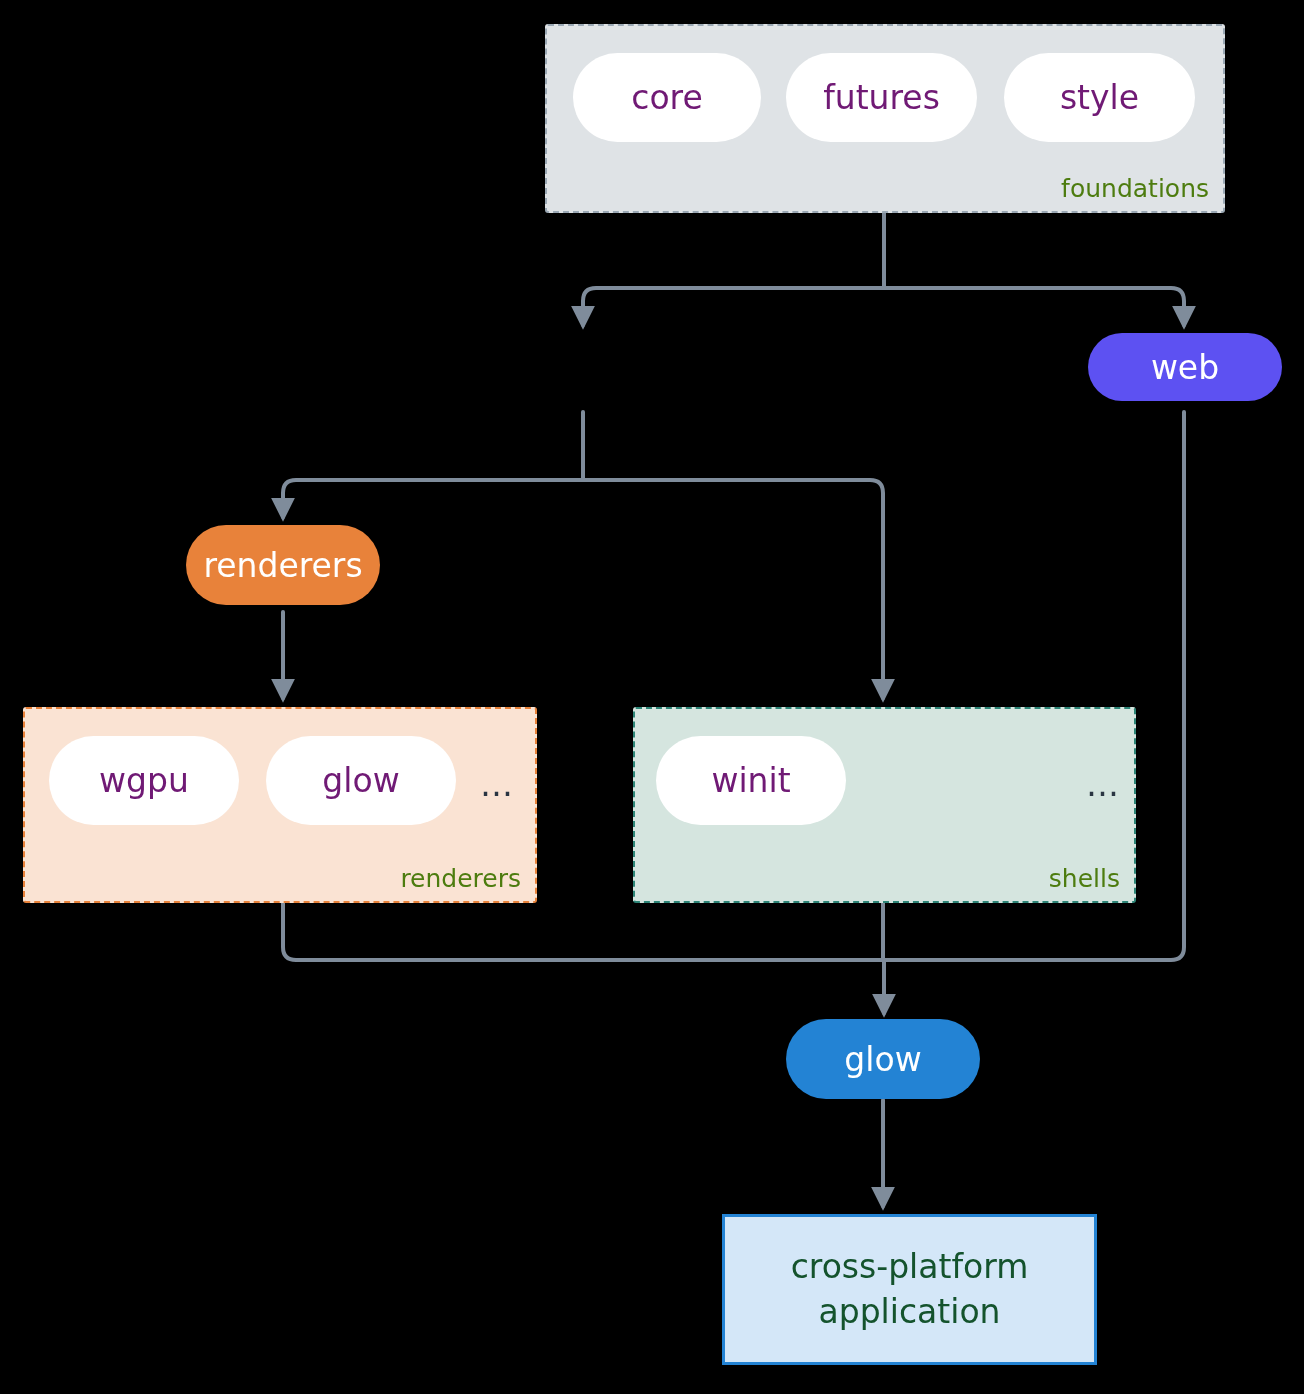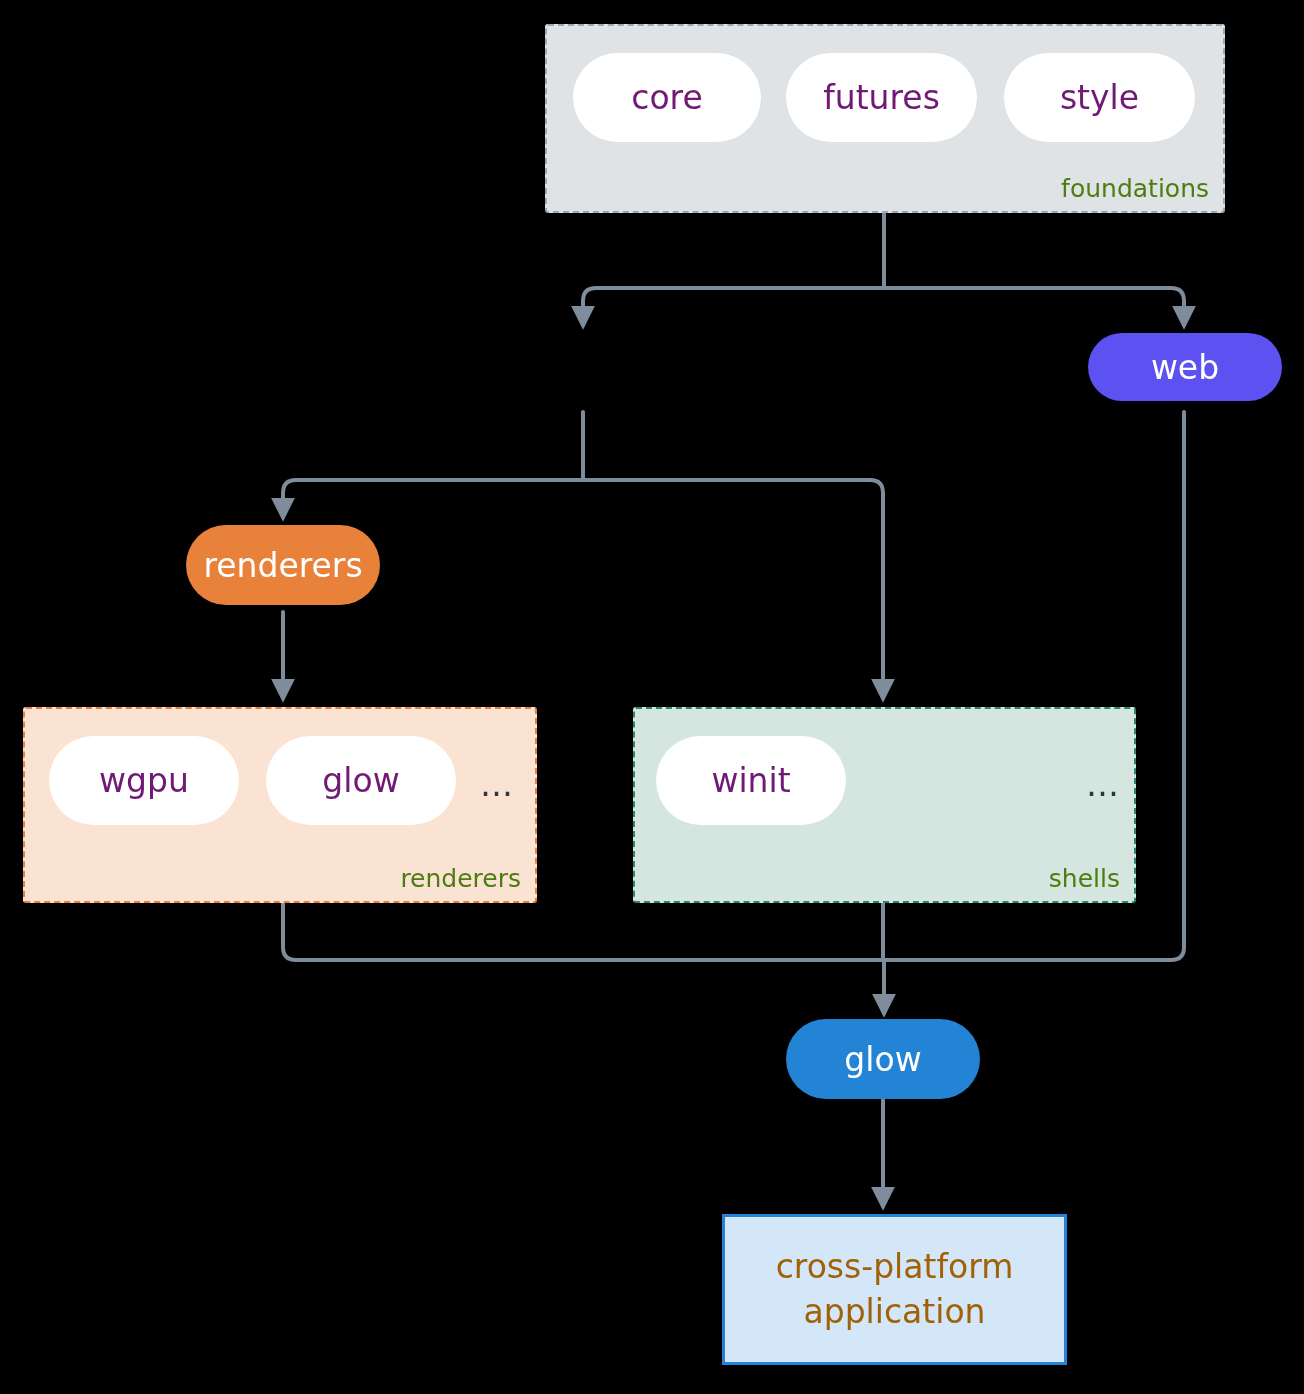--- a/index.html
+++ b/index.html
@@ -95,25 +95,25 @@
     position: absolute;
     font-size: 33px;
     color: #2a3542;
     letter-spacing: 2px;
     z-index: 3;
   }
   
   #node-cross-platform-application {
     left: 722px;
     top: 1214px;
-    width: 345px;
+    width: 375px;
     height: 151px;
     background: #d4e7f8;
     border: 3px solid #2383d4;
-    color: #a16207;
+    color: #14532d;
     font-size: 33px;
     line-height: 1.35;
     flex-direction: column;
     border-radius: 0;
   }
 </style>
 </head>
 <body>
 
 <div id="canvas">

